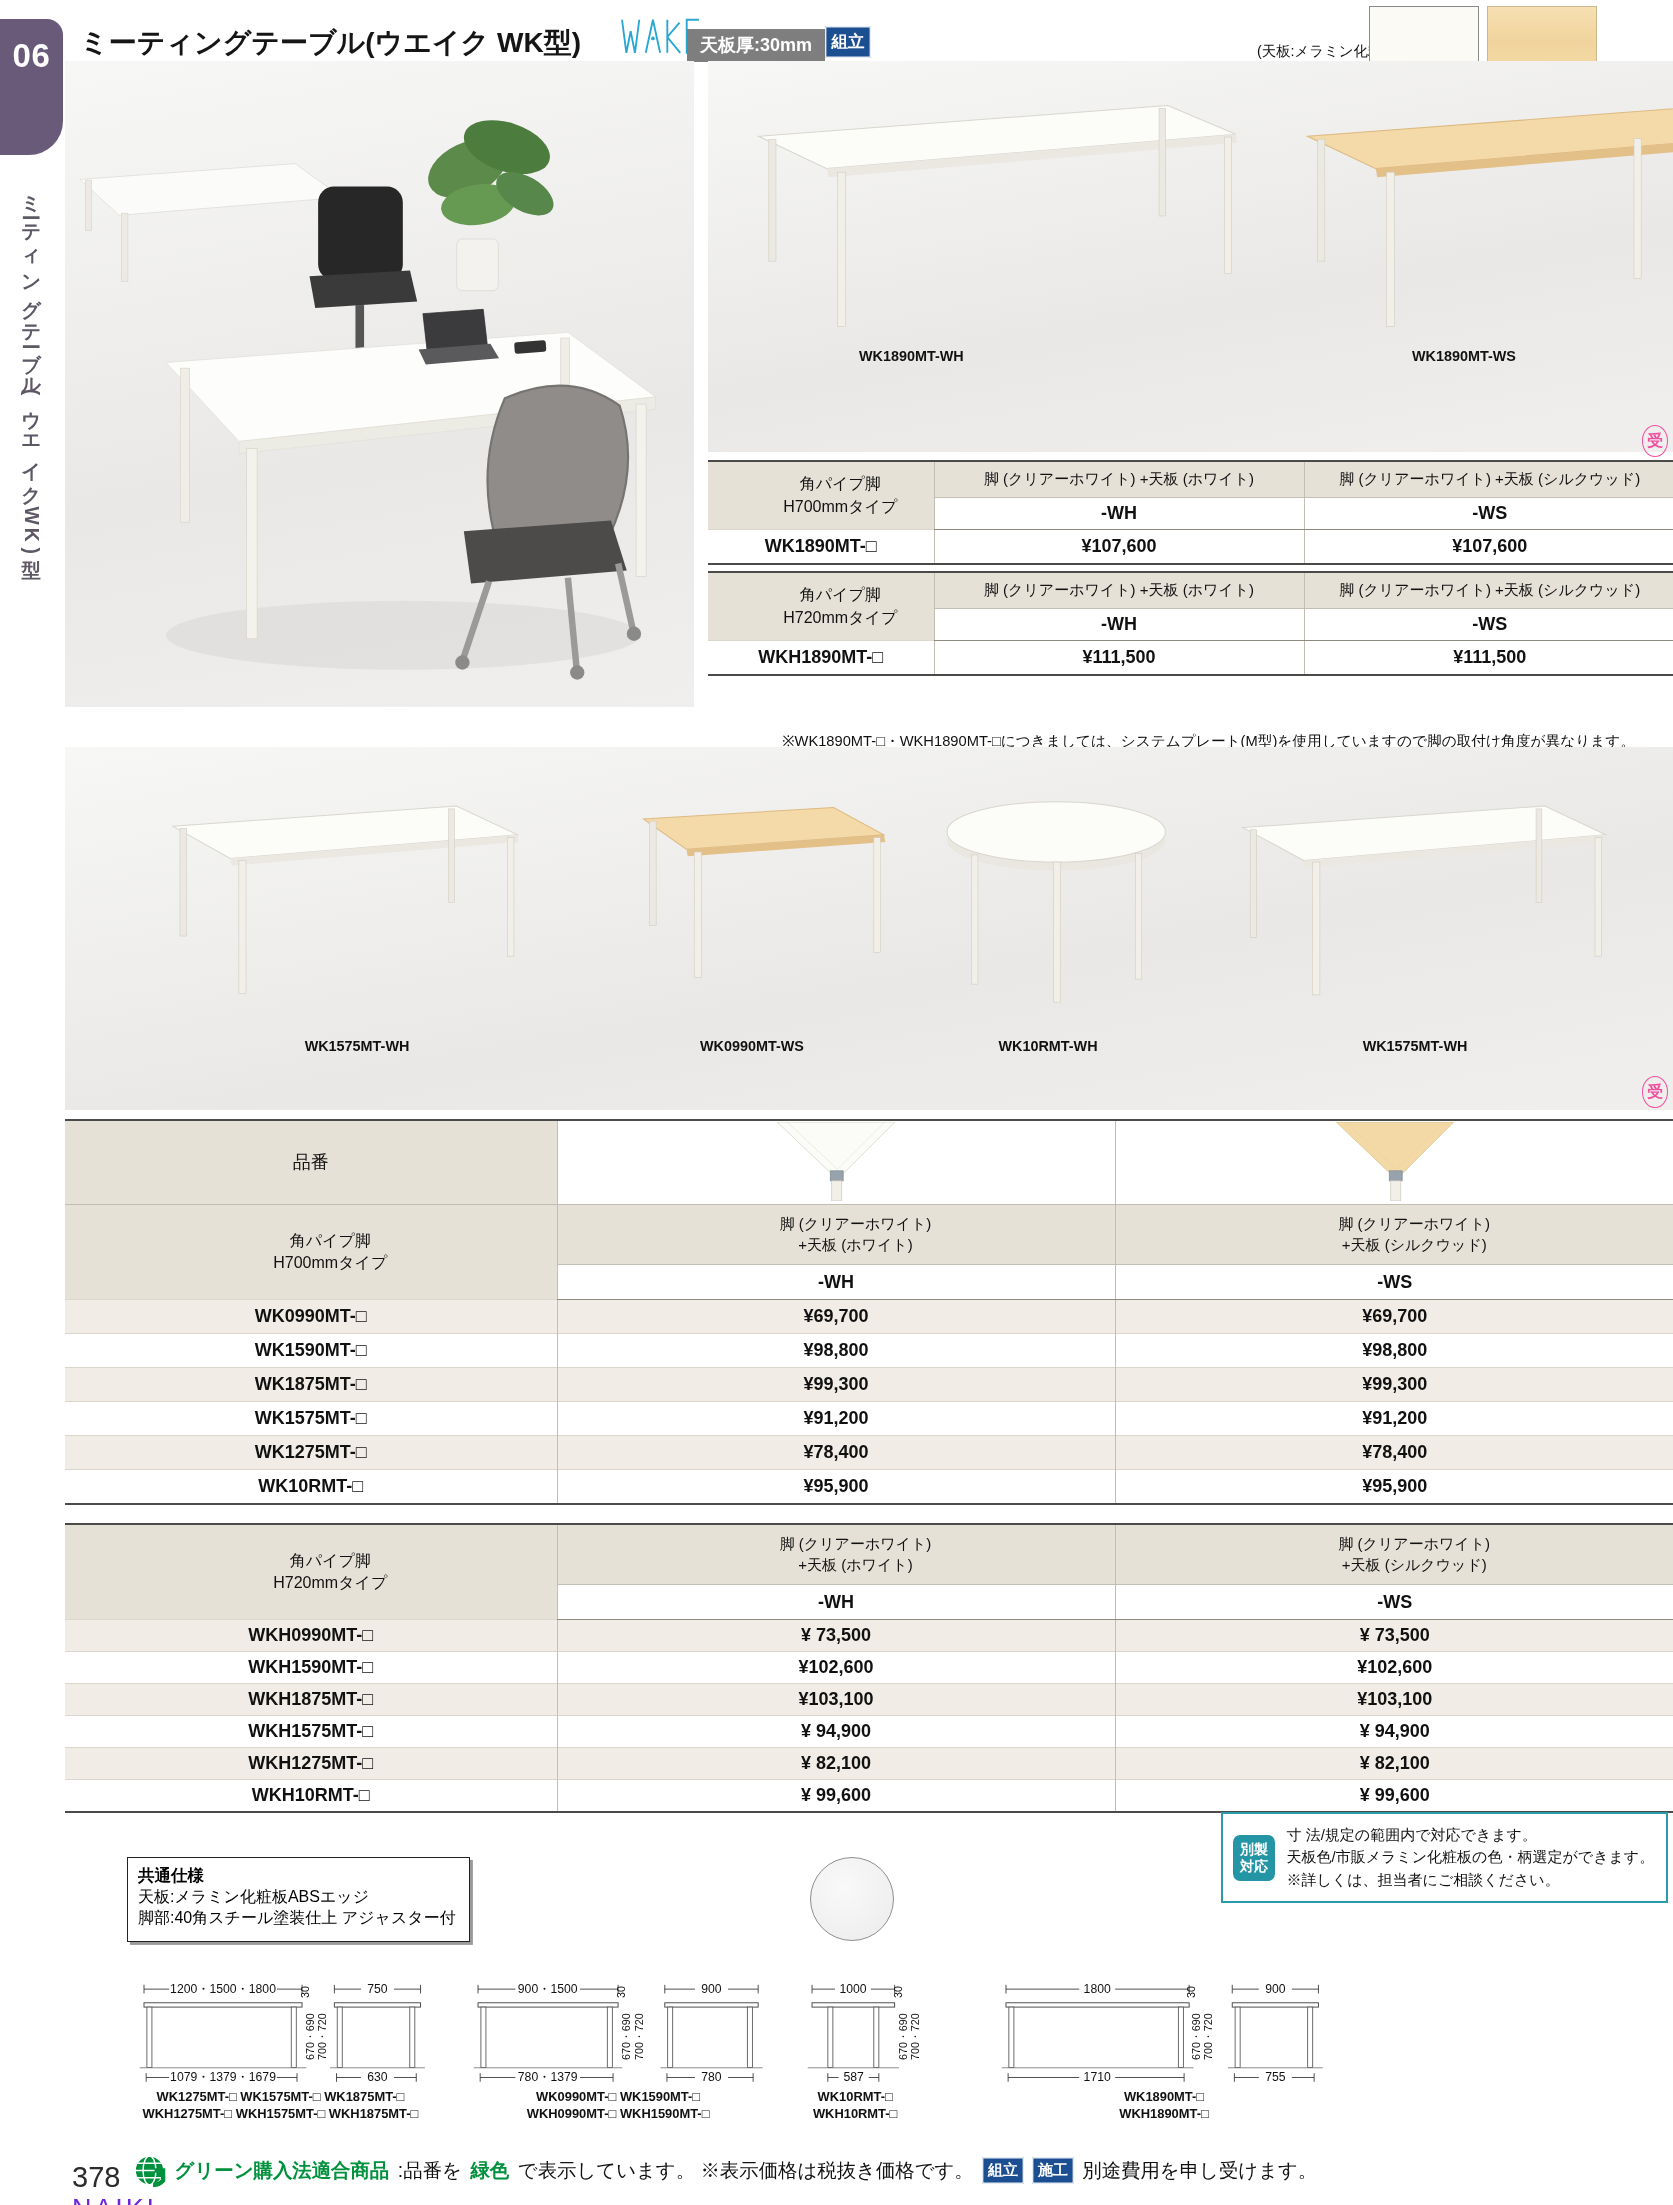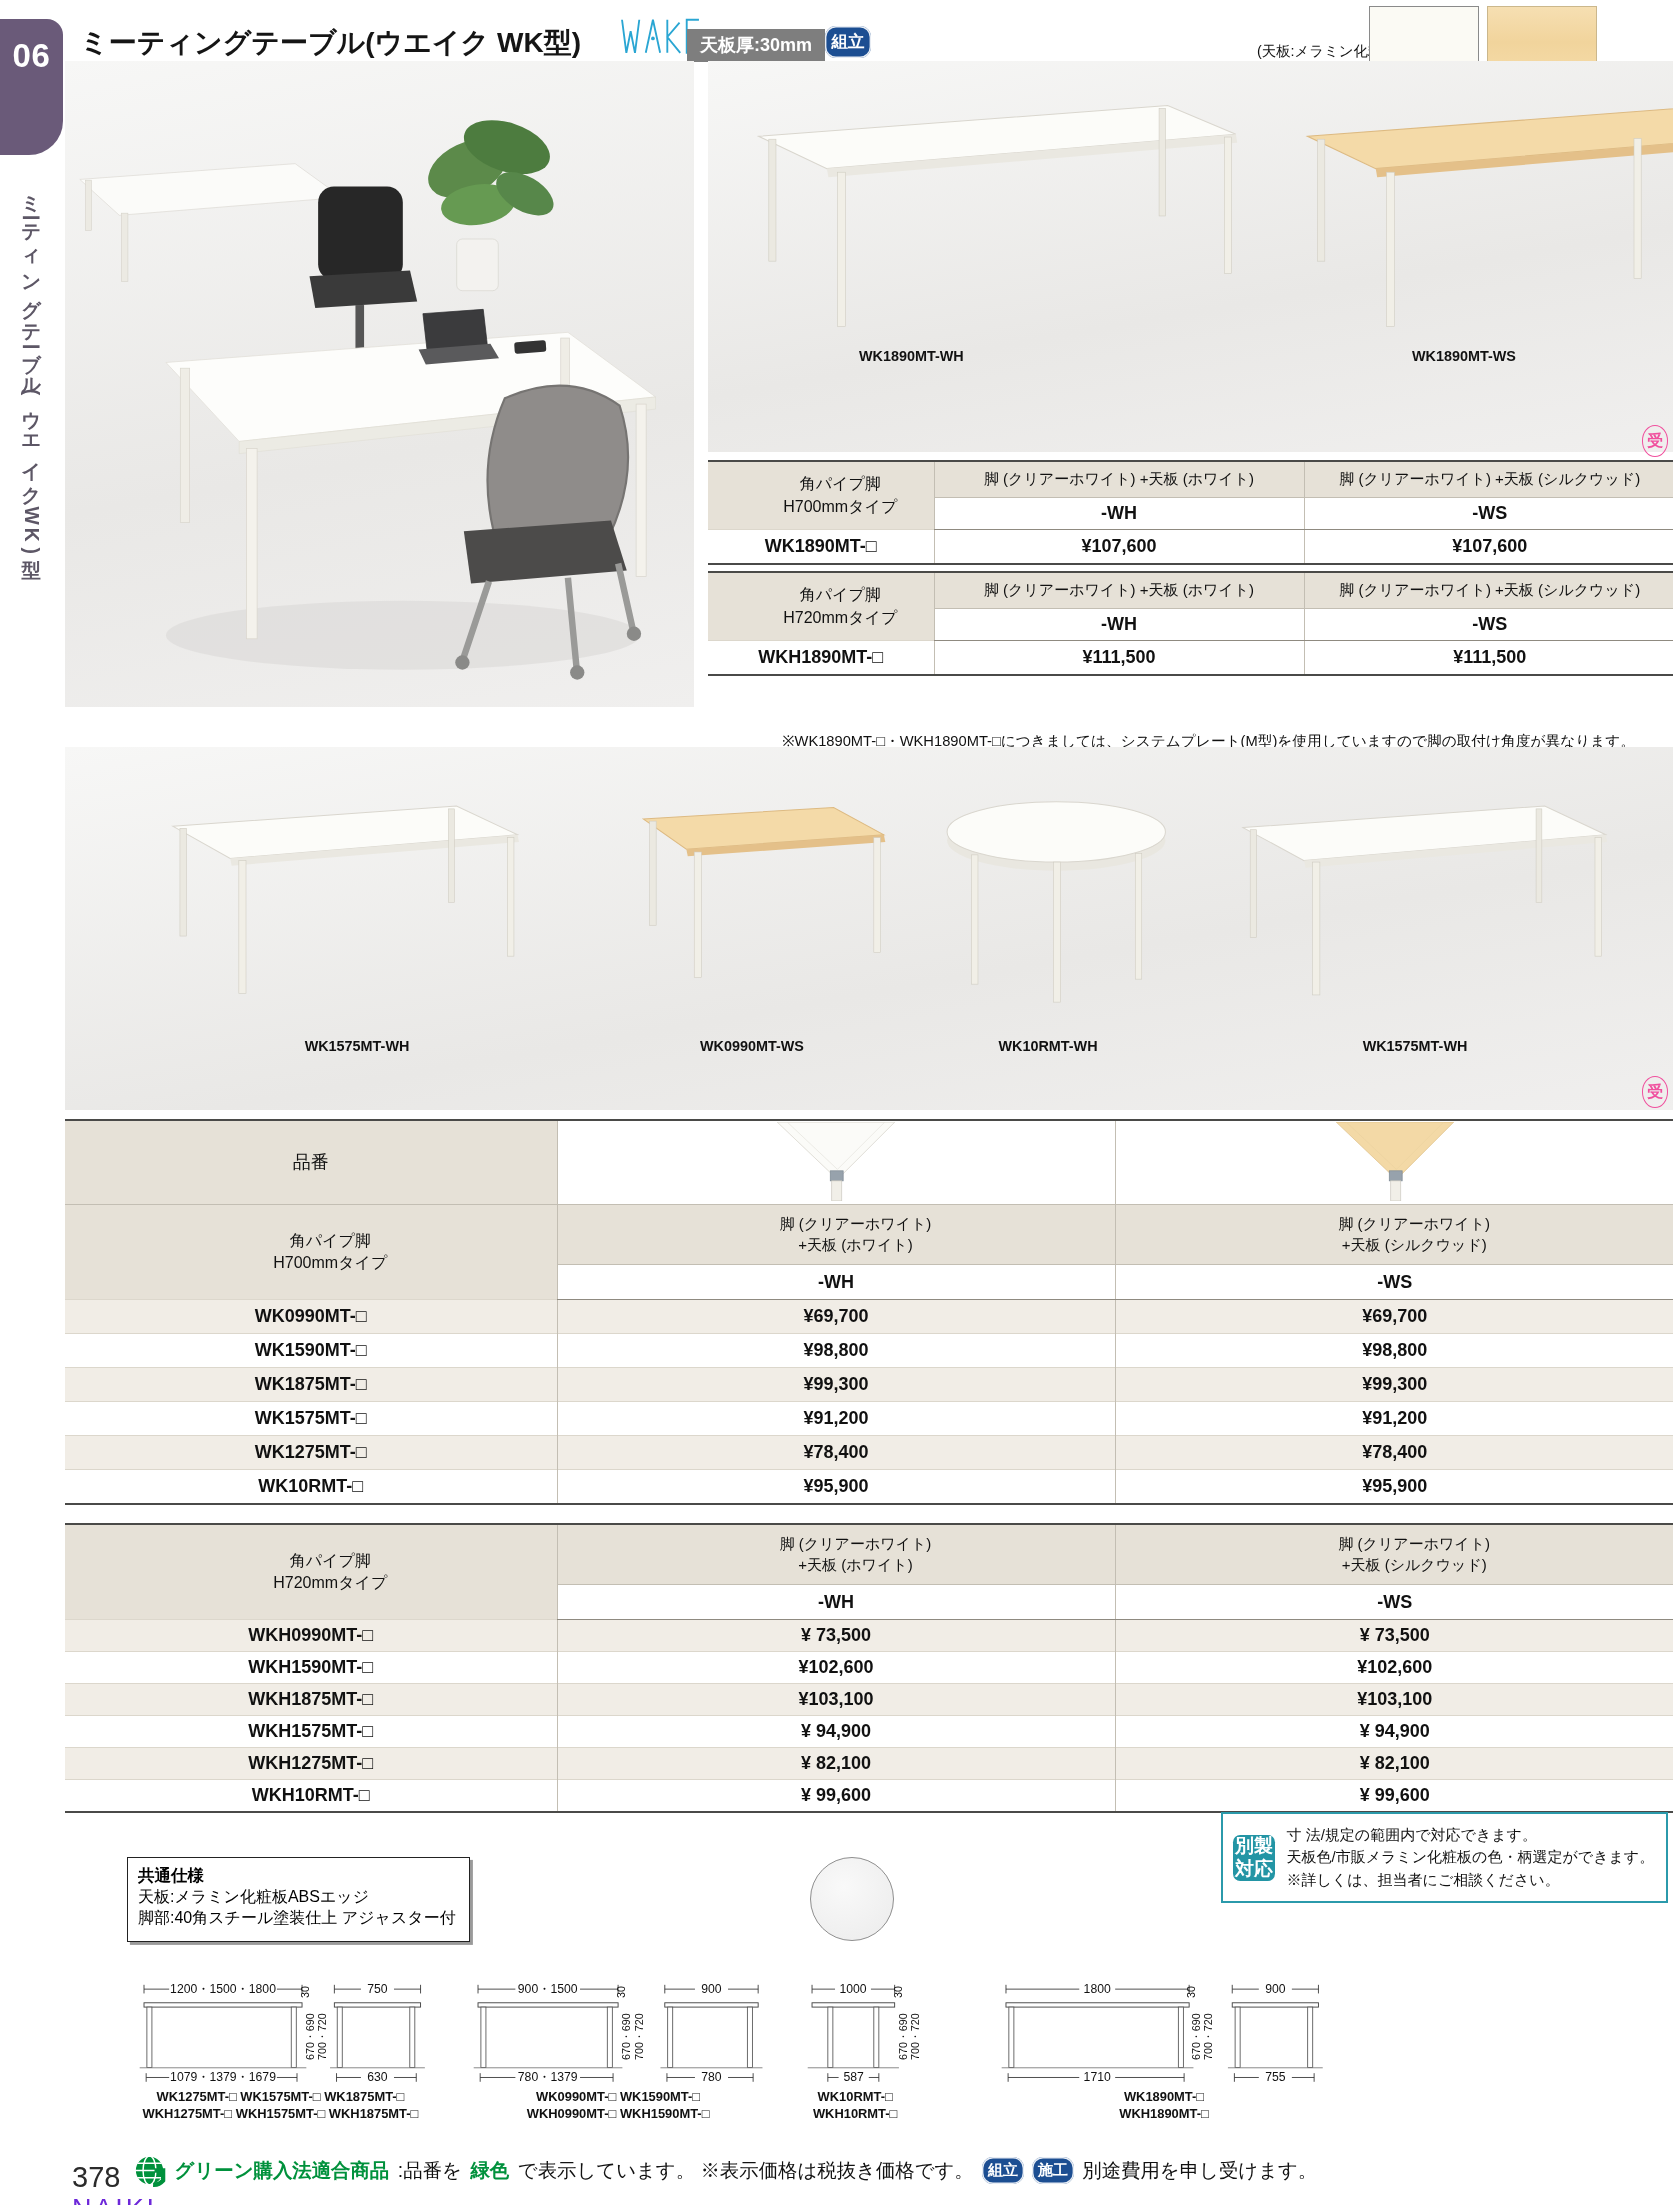--- a/index.html
+++ b/index.html
@@ -7,21 +7,21 @@
   #page{position:relative;width:1674px;height:2205px;background:#fff;overflow:hidden;}
   .abs{position:absolute;}
   .preline{white-space:pre-line;padding-left:40px;}
 
   
   #badge06{left:0;top:18.7px;width:63px;height:136px;background:#6a5a79;border-radius:0 16px 34px 0;color:#fff;text-align:center;}
   #badge06 .num{display:block;margin-top:18.7px;font-size:33px;font-weight:bold;letter-spacing:0.7px;}
   #page-title{left:80px;top:24.4px;font-size:28px;font-weight:bold;color:#151515;}
   #wake-logo{left:611px;top:14.4px;}
   #thickness-badge{left:687px;top:29px;background:#7e7e7e;color:#fff;font-size:18px;font-weight:bold;padding:4.3px 13px;}
-  .blue-badge{background:#1c4e92;color:#fff;font-weight:bold;border-radius:11px;box-shadow:inset 0 0 0 1.4px rgba(255,255,255,.9);}
+  .blue-badge{background:#1c4e92;color:#fff;font-weight:bold;border-radius:1px;box-shadow:inset 0 0 0 1.4px rgba(255,255,255,.9);}
   #assembly-badge-top{left:825px;top:26px;font-size:16.5px;padding:5px 6.5px;}
   #swatch-note{left:1257px;top:42px;font-size:14.4px;color:#111;}
   .swatch{width:108px;height:78px;border:1.4px solid #8a8a8a;}
   .swatch-label{font-size:14.4px;font-weight:bold;text-align:center;width:111px;}
   #sidebar-text{left:18.7px;top:183px;writing-mode:vertical-rl;font-size:19.4px;color:#5d5766;letter-spacing:2.9px;font-weight:bold;height:445px;}
 
   
   .photo-bg{background:linear-gradient(170deg,#f7f7f6 0%,#e9e8e6 60%,#f0efee 100%);}
   #photo-main{left:65px;top:61px;width:629px;height:646px;}
   #hero-block{left:708px;top:61px;width:966px;height:391px;}
@@ -49,21 +49,21 @@
   table.big td.codecell{height:32px;}
   table.big2 tr.datarow{height:32px;}
 
   #note-1890{left:708px;top:690px;width:927px;text-align:right;font-size:14.7px;color:#111;margin-top:40px;}
 
   
   #common-spec{left:127px;top:1857px;width:343px;height:85px;border:1.4px solid #222;box-shadow:2.9px 2.9px 0 #9a9a9a;padding:7.2px 10px;box-sizing:border-box;background:#fff;}
   #common-spec .t{font-size:16.5px;font-weight:bold;}
   #common-spec .l{font-size:16px;margin-top:0;}
   #custom-box{left:1221px;top:1812px;width:447px;height:91px;border:2.2px solid #2b9aab;background:#fff;display:flex;align-items:center;padding:0 10px;box-sizing:border-box;gap:11.5px;}
-  #custom-badge{background:#2395a5;color:#fff;font-size:19px;font-weight:bold;border-radius:7.2px;width:42px;height:46px;display:flex;flex-direction:column;align-items:center;justify-content:center;line-height:1.2;flex:0 0 auto;}
+  #custom-badge{background:#2395a5;color:#fff;font-size:14px;font-weight:bold;border-radius:7.2px;width:42px;height:46px;display:flex;flex-direction:column;align-items:center;justify-content:center;line-height:1.2;flex:0 0 auto;}
   #custom-box .lines{font-size:15px;line-height:1.5;color:#111;}
 
   
   #round-topview{left:810px;top:1857px;width:82px;height:82px;border:1.4px solid #8e8e8e;border-radius:50%;background:radial-gradient(circle at 40% 35%,#f9f9f9,#ebebeb);}
 
   svg text{font-family:"Liberation Sans",sans-serif;}
 
   
   #green-note{left:133px;top:2118px;display:flex;align-items:center;gap:8.6px;font-size:19.4px;color:#111;margin-top:36px;}
   #green-note .green{color:#00913c;font-weight:bold;}

